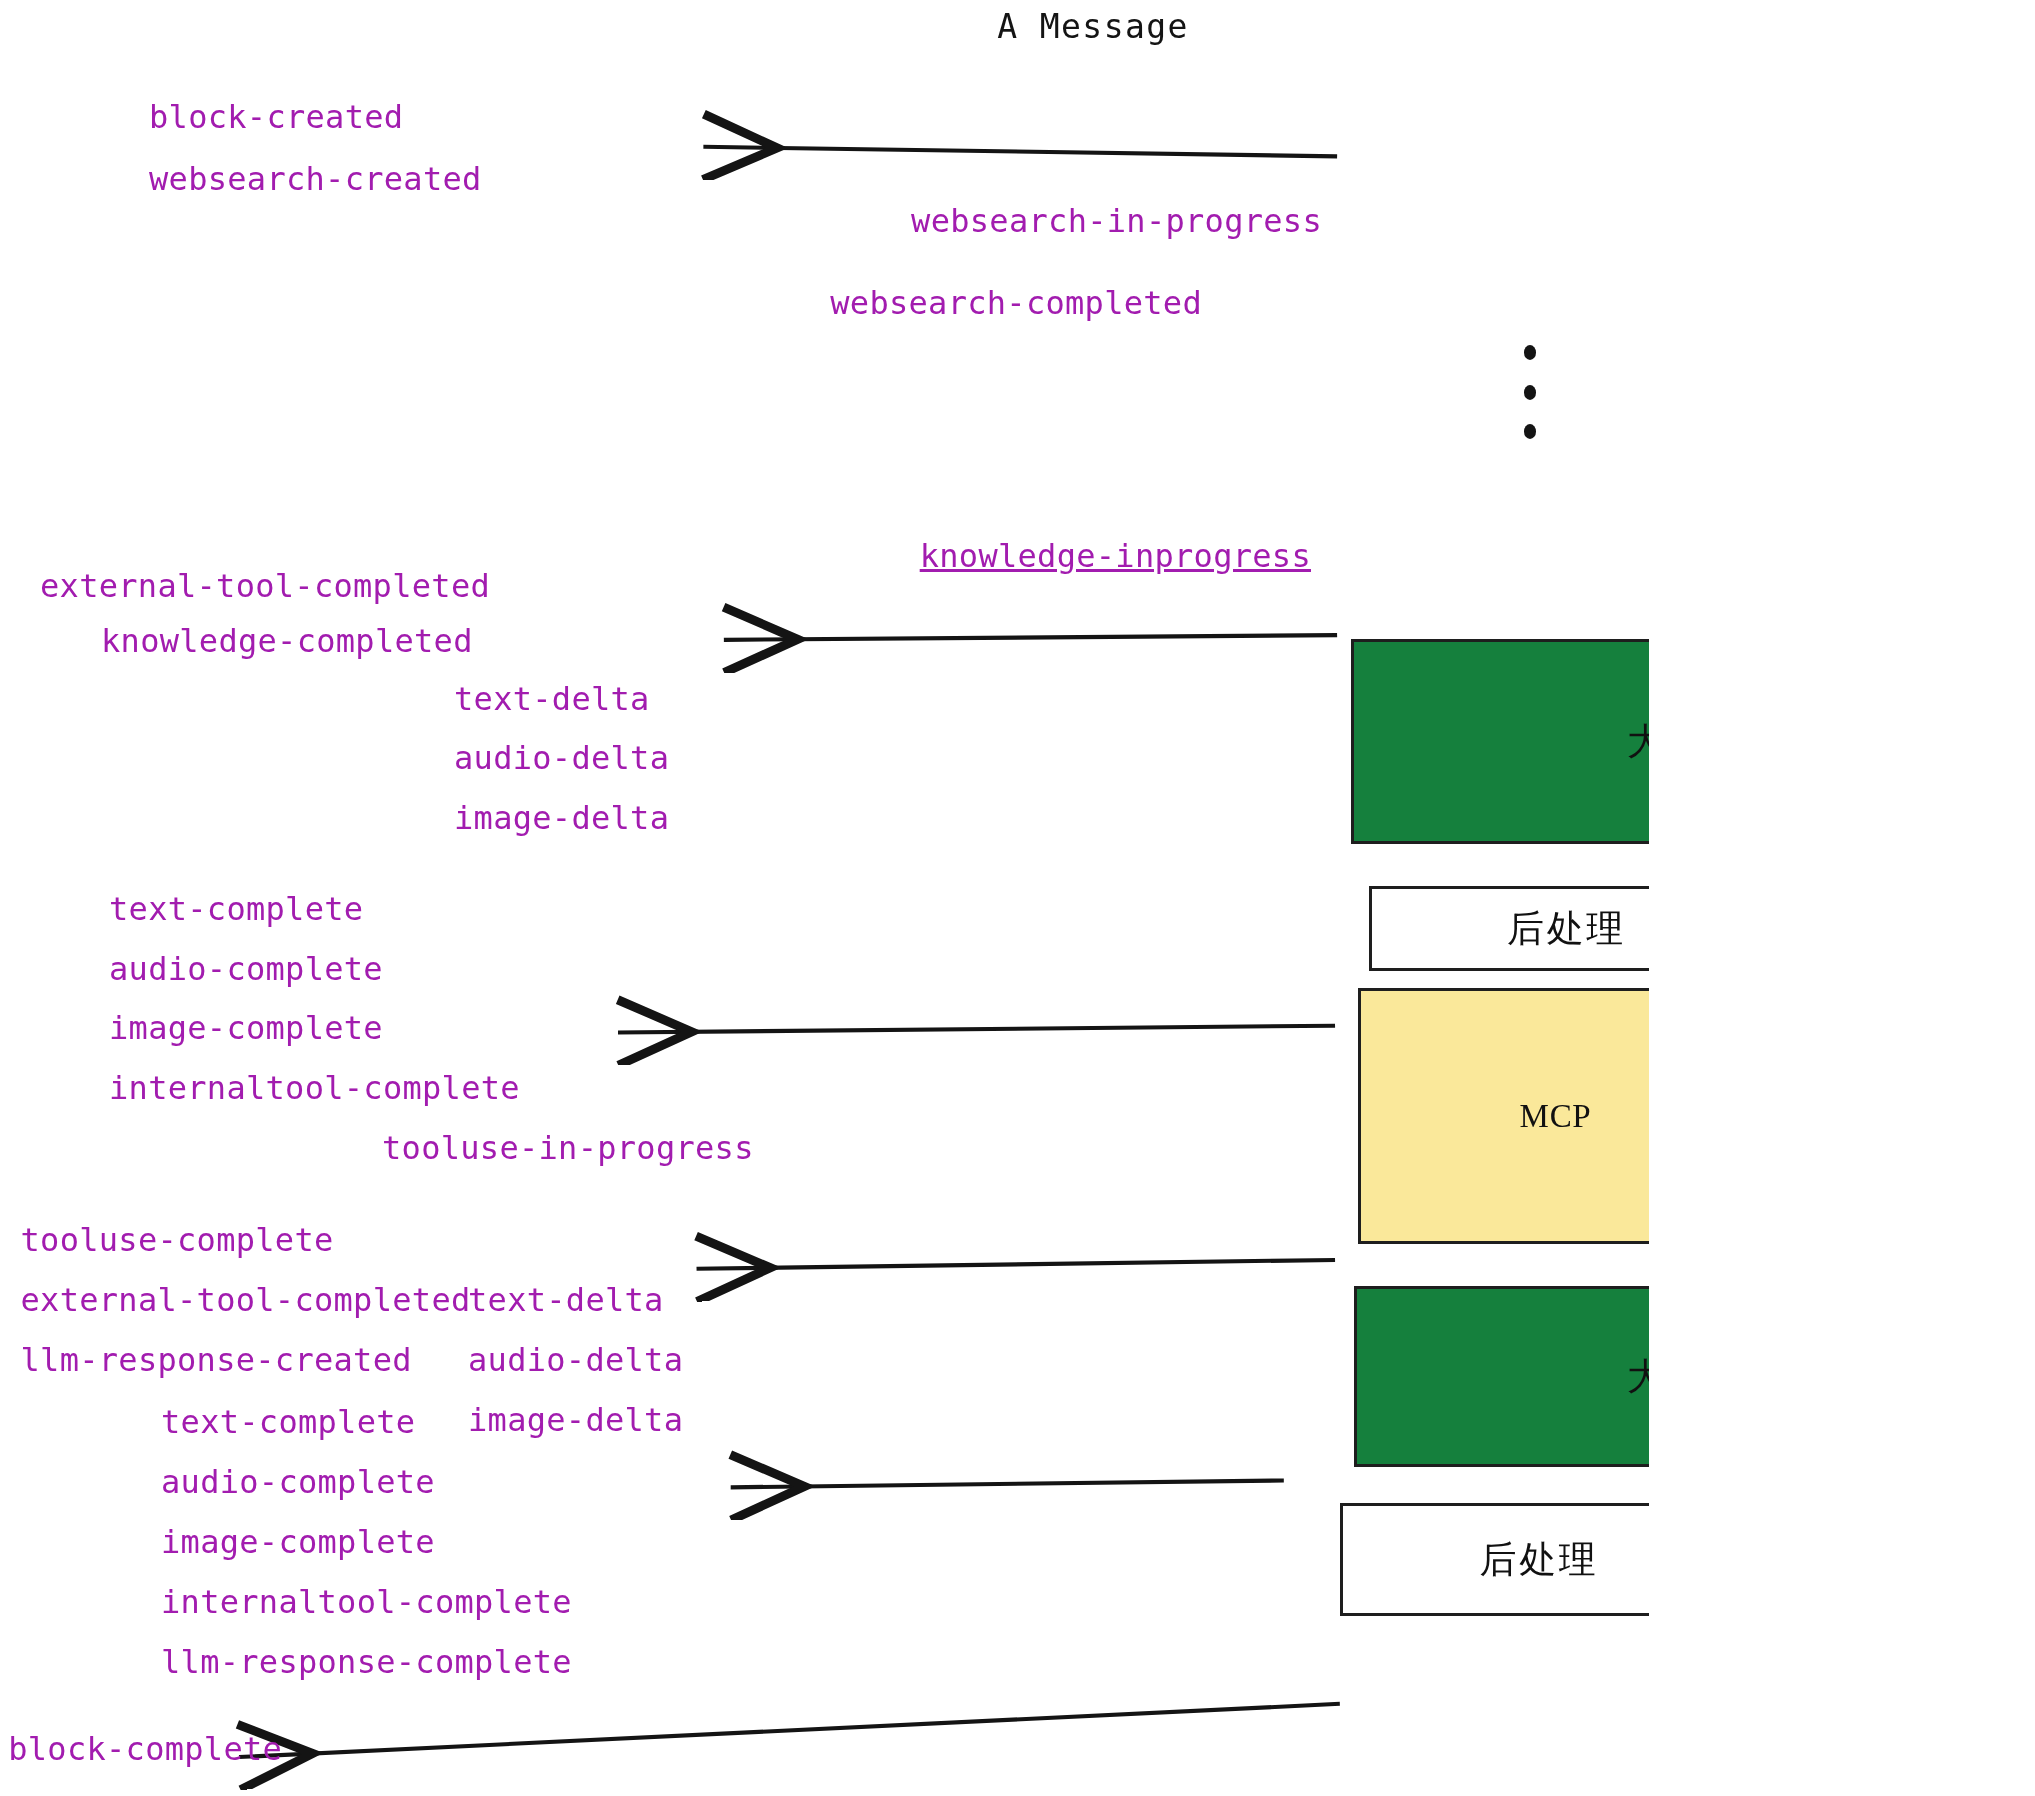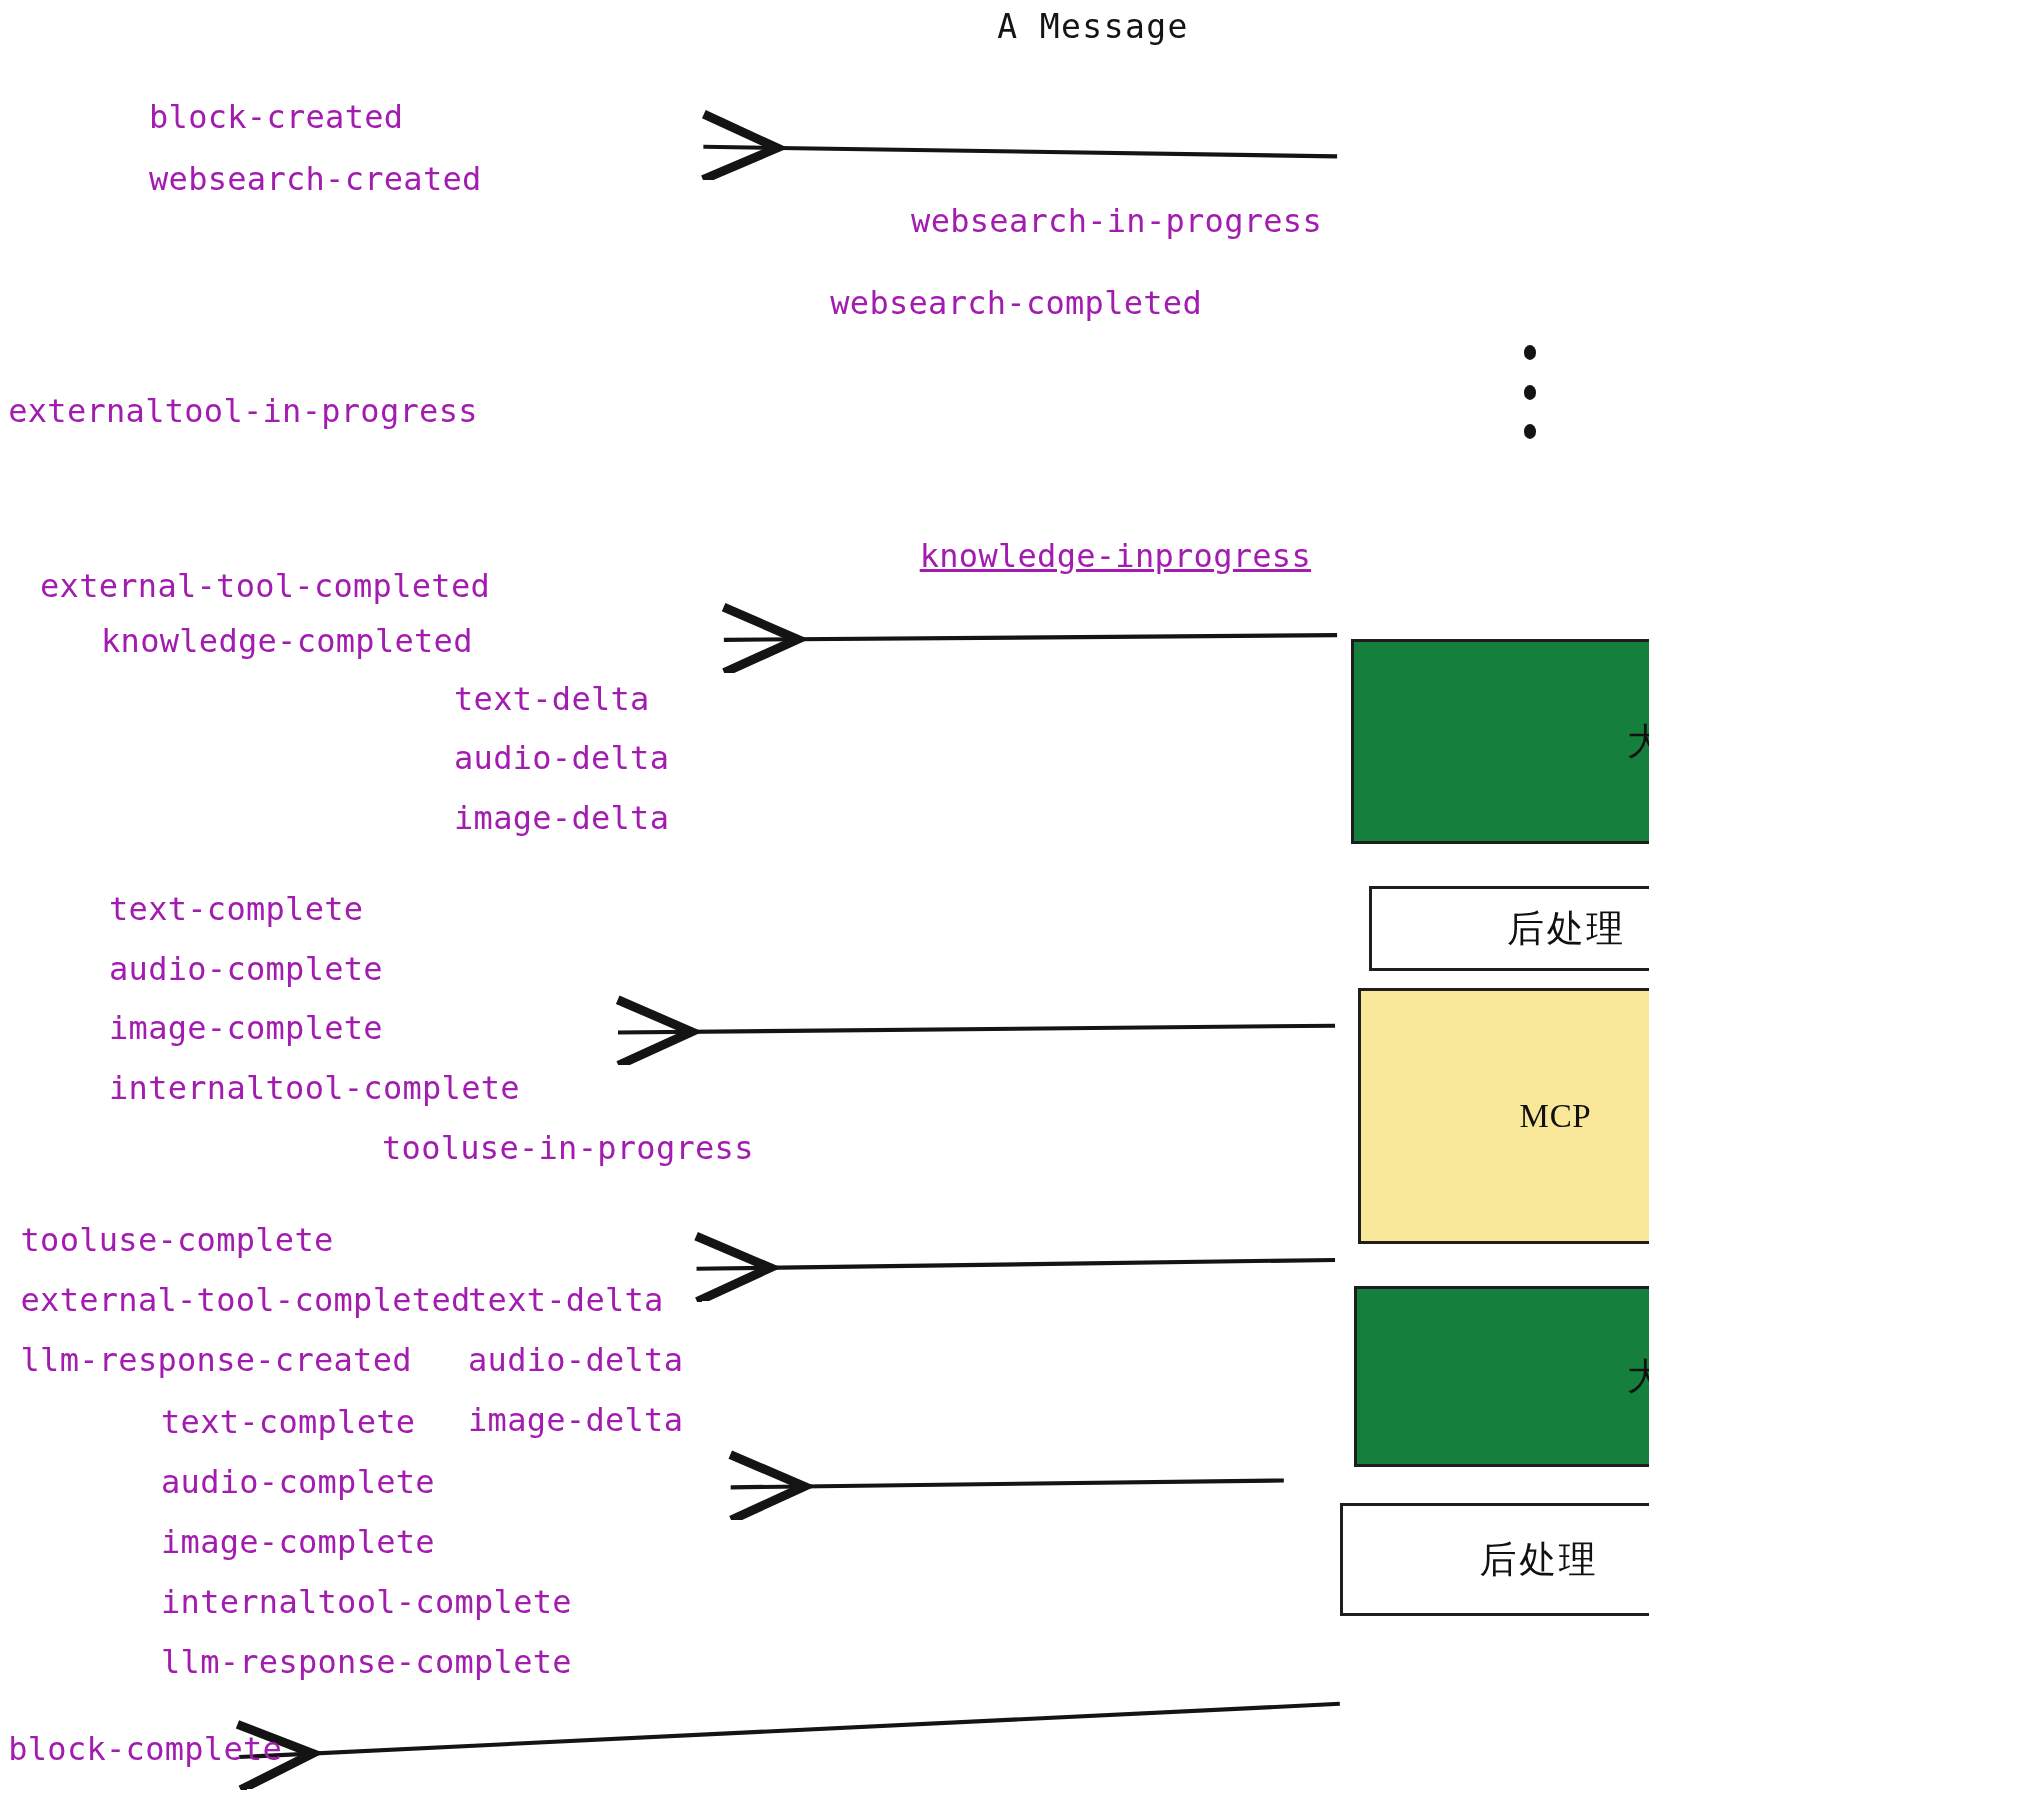--- a/index.html
+++ b/index.html
@@ -165,21 +165,20 @@
   <div class="lbl cjk" style="left:1919px; top:1117px; font-size:36px;">外部工具</div>
 
   <div class="lbl" style="left:149px; top:101px;">block-created</div>
 
   <div class="lbl" style="left:149px; top:163px;">websearch-created</div>
 
   <div class="lbl right" style="left:1322px; top:205px;">websearch-in-progress</div>
 
   <div class="lbl right" style="left:1202px; top:287px;">websearch-completed</div>
 
-  <div class="lbl" style="left:8.2px; top:395px;">externaltool-in-progress</div>
 
   <div class="lbl right" style="left:1311px; top:540px;text-decoration:underline;">knowledge-inprogress</div>
 
   <div class="lbl" style="left:40px; top:570px;">external-tool-completed</div>
 
   <div class="lbl" style="left:101px; top:625px;">knowledge-completed</div>
 
   <div class="lbl" style="left:454px; top:683px;">text-delta</div>
 
   <div class="lbl" style="left:454px; top:742px;">audio-delta</div>

